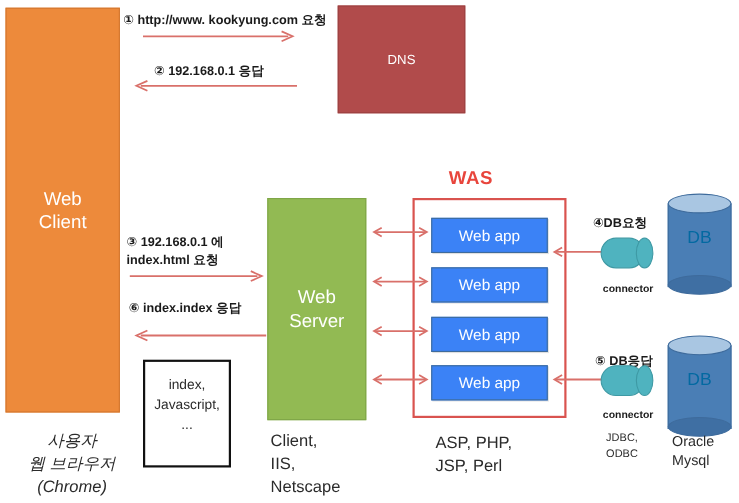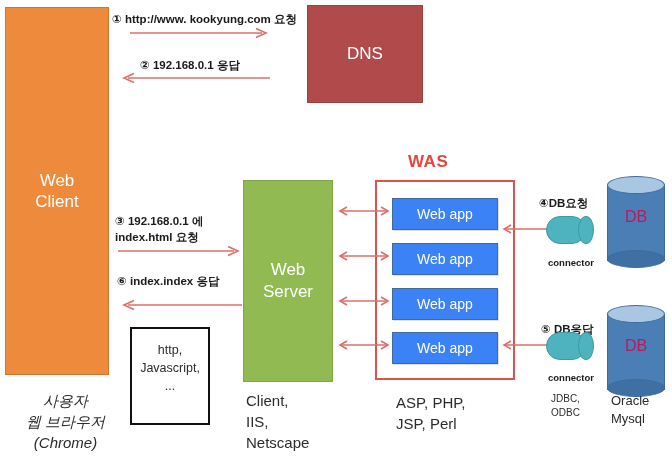--- a/index.html
+++ b/index.html
@@ -17,21 +17,21 @@
     box-sizing:border-box;
   }
   #web-client-box{
     left:5px;top:7px;width:104px;height:368px;
     background:#ED8A3B;border:1px solid #D2762F;
     font-size:17px;line-height:1.25;
   }
   #dns-box{
     left:307px;top:5px;width:116px;height:98px;
     background:#B14B4B;border:1px solid #9C4040;
-    font-size:17px;
+    font-size:12px;
   }
   #web-server-box{
     left:243px;top:180px;width:90px;height:202px;
     background:#92BA53;border:1px solid #7FA647;
     font-size:17px;line-height:1.3;
   }
 
   
   #was-box{
     position:absolute;left:375px;top:180px;width:140px;height:200px;
@@ -107,21 +107,21 @@
     background:#A9C6E2;border:1px solid #3E6B9C;border-radius:50%;
     box-sizing:border-box;
   }
   .db .bottom{
     position:absolute;left:0;top:74px;width:58px;height:18px;
     background:#3F6FA3;border:1px solid #3E6B9C;border-radius:50%;
     box-sizing:border-box;
   }
   .db .label{
     position:absolute;left:0;top:32px;width:58px;text-align:center;
-    color:#be185d;font-size:16px;
+    color:#0369a1;font-size:16px;
   }
 </style>
 </head>
 <body>
 
 <div class="block" id="web-client-box">
   <span style="white-space:pre-line">Web
 Client</span>
 </div>
 
@@ -160,21 +160,21 @@
 
 <div class="steplabel" style="left:117px;top:274px;">⑥ index.index 응답</div>
 <div class="arrow" style="left:118px;top:300px;width:124px;">
   <svg width="124" height="10" viewBox="0 0 124 10">
     <line x1="10" y1="5" x2="124" y2="5" stroke="#D9706A" stroke-width="1.6"></line>
     <polyline points="16,0.5 6,5 16,9.5" fill="none" stroke="#D9706A" stroke-width="1.6"></polyline>
   </svg>
 </div>
 
 <div id="artifact-box">
-  <span style="white-space:pre-line">http,
+  <span style="white-space:pre-line">index,
 Javascript,
 ...</span>
 </div>
 
 <div class="block" id="web-server-box">
   <span style="white-space:pre-line">Web
 Server</span>
 </div>
 <div class="caption big" style="left:246px;top:390px;width:110px;">Client,
 IIS,

